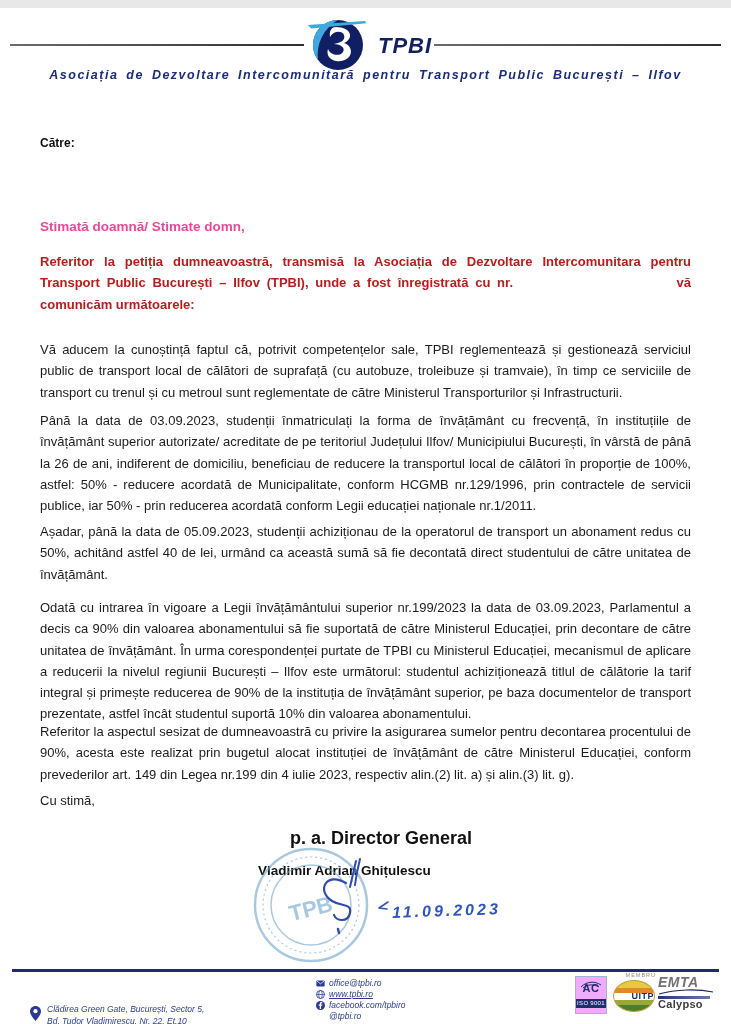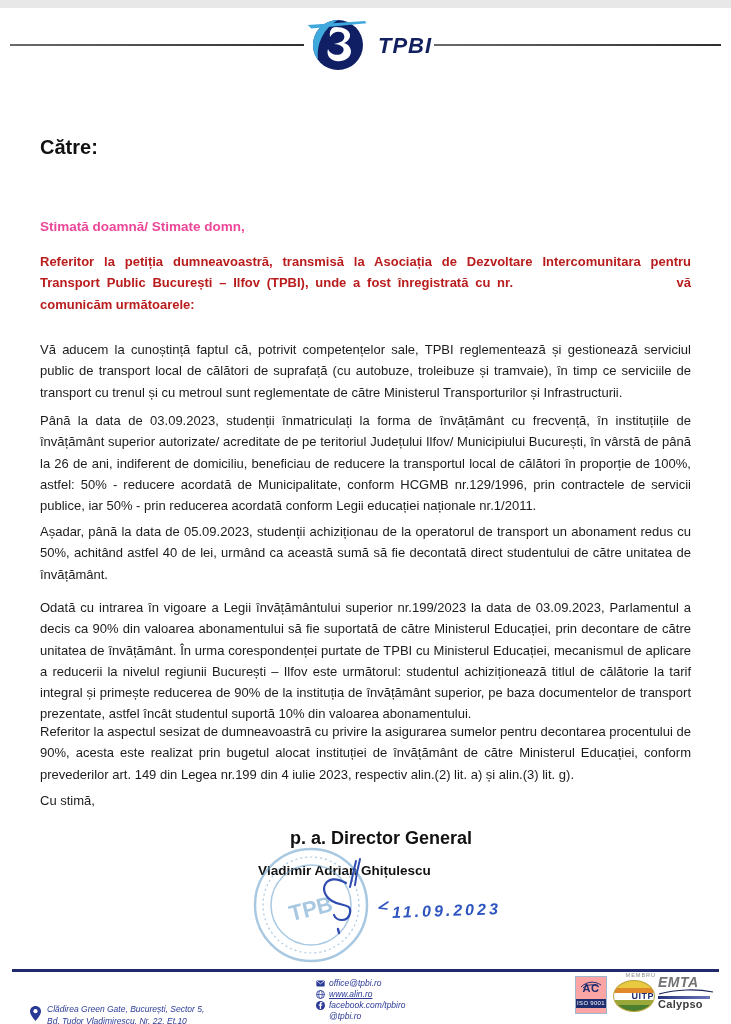--- a/index.html
+++ b/index.html
@@ -25,21 +25,21 @@
     font-style:italic;font-weight:bold;font-size:22px;
     color:#13205f;letter-spacing:1px;
   }
   .org-name{
     position:absolute;top:60px;left:0;width:731px;
     text-align:center;font-style:italic;font-weight:bold;
     font-size:12.5px;letter-spacing:1.5px;color:#1b2b7d;
     word-spacing:3px;
   }
   
-  .to-label{position:absolute;top:128px;left:40px;font-weight:bold;font-size:20px;color:#111;}
+  .to-label{position:absolute;top:128px;left:40px;font-weight:bold;font-size:12px;color:#111;}
   .salutation{position:absolute;top:211px;left:40px;font-weight:bold;font-size:13.5px;color:#ec4899;}
   .para{
     position:absolute;left:40px;width:651px;margin:0;
     font-size:13px;line-height:21.3px;text-align:justify;color:#1c1c1c;
   }
   .para.bold{font-weight:bold;color:#b91c1c;}
   .nr-gap{display:inline-block;width:150px;height:1px;}
   .intro{top:243px;}
   .p1{top:331px;}
   .p2{top:402px;}
@@ -61,21 +61,21 @@
   
   .footer-rule{position:absolute;top:961px;left:12px;width:707px;height:3px;background:#222a6e;}
   .addr-block{position:absolute;top:996px;left:30px;display:flex;align-items:flex-start;}
   .pin-icon{width:11px;height:15px;margin-top:2px;flex:0 0 auto;}
   .addr-lines{margin-left:6px;font-size:8.5px;font-style:italic;color:#2b3a96;line-height:11.5px;}
   .contact-block{position:absolute;top:970px;left:316px;font-size:8.5px;font-style:italic;color:#2b3a96;line-height:11px;}
   .contact-row{display:flex;align-items:center;}
   .contact-row .cicon{width:9px;height:9px;margin-right:4px;flex:0 0 auto;}
   .contact-row.website span{text-decoration:underline;}
   .contact-row.handle{padding-left:13px;}
-  .iso-badge{position:absolute;left:575px;top:968px;width:30px;height:36px;background:#fca5a5;border:1px solid #9fb6cf;text-align:center;}
+  .iso-badge{position:absolute;left:575px;top:968px;width:30px;height:36px;background:#f0abfc;border:1px solid #9fb6cf;text-align:center;}
   .iso-ac{font-weight:bold;font-size:11px;color:#1e2d6e;line-height:22px;letter-spacing:.5px;}
   .iso-wing{position:absolute;left:3px;top:2px;width:24px;height:10px;}
   .iso-band{background:#1e2d6e;color:#fff;font-size:6px;line-height:9px;letter-spacing:.3px;}
   .uitp-badge{position:absolute;left:612px;top:964px;width:44px;text-align:right;}
   .membru{font-size:5.5px;color:#8a8a8a;letter-spacing:1px;line-height:7px;}
   .uitp-oval{
     width:40px;height:30px;margin:1px auto 0;border-radius:50%;
     background:linear-gradient(180deg,#e8c93f 0 22%,#e0892b 22% 40%,#ffffff 40% 62%,#9aa83a 62% 80%,#4b7f2f 80% 100%);
     position:relative;border:1px solid #b9a43c;
   }
@@ -96,20 +96,21 @@
 
   <div class="rule-left"></div>
   <svg class="logo-mark" viewBox="0 0 66 56">
     <circle cx="32" cy="30" r="25" fill="#101f63"></circle>
     <path d="M32 5 A25 25 0 0 0 12 45 A40 40 0 0 1 32 5 Z" fill="#3fa8dc"></path>
     <path d="M30 12 C46 12 48 24 38 28 C50 32 46 48 30 46 C24 45 20 40 22 34 C24 40 34 42 37 37 C40 32 33 29 28 29 C33 28 40 26 38 20 C36 15 27 16 24 22 C23 15 26 12 30 12 Z" fill="#ffffff"></path>
     <path d="M2 14 L58 2 L60 4 L6 17 Z" fill="#3fa8dc" transform="rotate(8 30 10)"></path>
   </svg>
   <div class="logo-text">TPBI</div>
   <div class="rule-right"></div>
+  <div class="org-name">Asociația de Dezvoltare Intercomunitară pentru Transport Public București – Ilfov</div>
 
   <div class="to-label">Către:</div>
   <div class="salutation">Stimată doamnă/ Stimate domn,</div>
 
   <p class="para bold intro"><span>Referitor la petiția dumneavoastră, transmisă la Asociația de Dezvoltare Intercomunitara pentru Transport Public București – Ilfov (TPBI), unde a fost înregistrată cu nr.</span> <span class="nr-gap"></span> <span>vă comunicăm următoarele:</span></p>
 
   <p class="para p1">Vă aducem la cunoștință faptul că, potrivit competențelor sale, TPBI reglementează și gestionează serviciul public de transport local de călători de suprafață (cu autobuze, troleibuze și tramvaie), în timp ce serviciile de transport cu trenul și cu metroul sunt reglementate de către Ministerul Transporturilor și Infrastructurii.</p>
   <p class="para p2">Până la data de 03.09.2023, studenții înmatriculați la forma de învățământ cu frecvență, în instituțiile de învățământ superior autorizate/ acreditate de pe teritoriul Județului Ilfov/ Municipiului București, în vârstă de până la 26 de ani, indiferent de domiciliu, beneficiau de reducere la transportul local de călători în proporție de 100%, astfel: 50% - reducere acordată de Municipalitate, conform HCGMB nr.129/1996, prin contractele de servicii publice, iar 50% - prin reducerea acordată conform Legii educației naționale nr.1/2011.</p>
   <p class="para p3">Așadar, până la data de 05.09.2023, studenții achiziționau de la operatorul de transport un abonament redus cu 50%, achitând astfel 40 de lei, urmând ca această sumă să fie decontată direct studentului de către unitatea de învățământ.</p>
   <p class="para p4">Odată cu intrarea în vigoare a Legii învățământului superior nr.199/2023 la data de 03.09.2023, Parlamentul a decis ca 90% din valoarea abonamentului să fie suportată de către Ministerul Educației, prin decontare de către unitatea de învățământ. În urma corespondenței purtate de TPBI cu Ministerul Educației, mecanismul de aplicare a reducerii la nivelul regiunii București – Ilfov este următorul: studentul achiziționează titlul de călătorie la tarif integral și primește reducerea de 90% de la instituția de învățământ superior, pe baza documentelor de transport prezentate, astfel încât studentul suportă 10% din valoarea abonamentului.</p>
@@ -159,21 +160,21 @@
         <path d="M1 1 L6 5 L11 1" fill="none" stroke="#ffffff" stroke-width="1"></path>
       </svg>
       <span>office@tpbi.ro</span>
     </div>
     <div class="contact-row website">
       <svg class="cicon" viewBox="0 0 10 10">
         <circle cx="5" cy="5" r="4.4" fill="none" stroke="#2b3a96" stroke-width="1"></circle>
         <ellipse cx="5" cy="5" rx="2" ry="4.4" fill="none" stroke="#2b3a96" stroke-width="0.8"></ellipse>
         <line x1="0.6" y1="5" x2="9.4" y2="5" stroke="#2b3a96" stroke-width="0.8"></line>
       </svg>
-      <span>www.alin.ro</span>
+      <span>www.tpbi.ro</span>
     </div>
     <div class="contact-row">
       <svg class="cicon" viewBox="0 0 10 10">
         <circle cx="5" cy="5" r="5" fill="#2b3a96"></circle>
         <path d="M5.6 9 L5.6 5.4 L7 5.4 L7 4 L5.6 4 L5.6 3.1 C5.6 2.6 5.9 2.4 6.3 2.4 L7 2.4 L7 1.1 L6 1.1 C4.9 1.1 4.2 1.8 4.2 2.9 L4.2 4 L3 4 L3 5.4 L4.2 5.4 L4.2 9 Z" fill="#ffffff"></path>
       </svg>
       <span>facebook.com/tpbiro</span>
     </div>
     <div class="contact-row handle">
       <span>@tpbi.ro</span>

